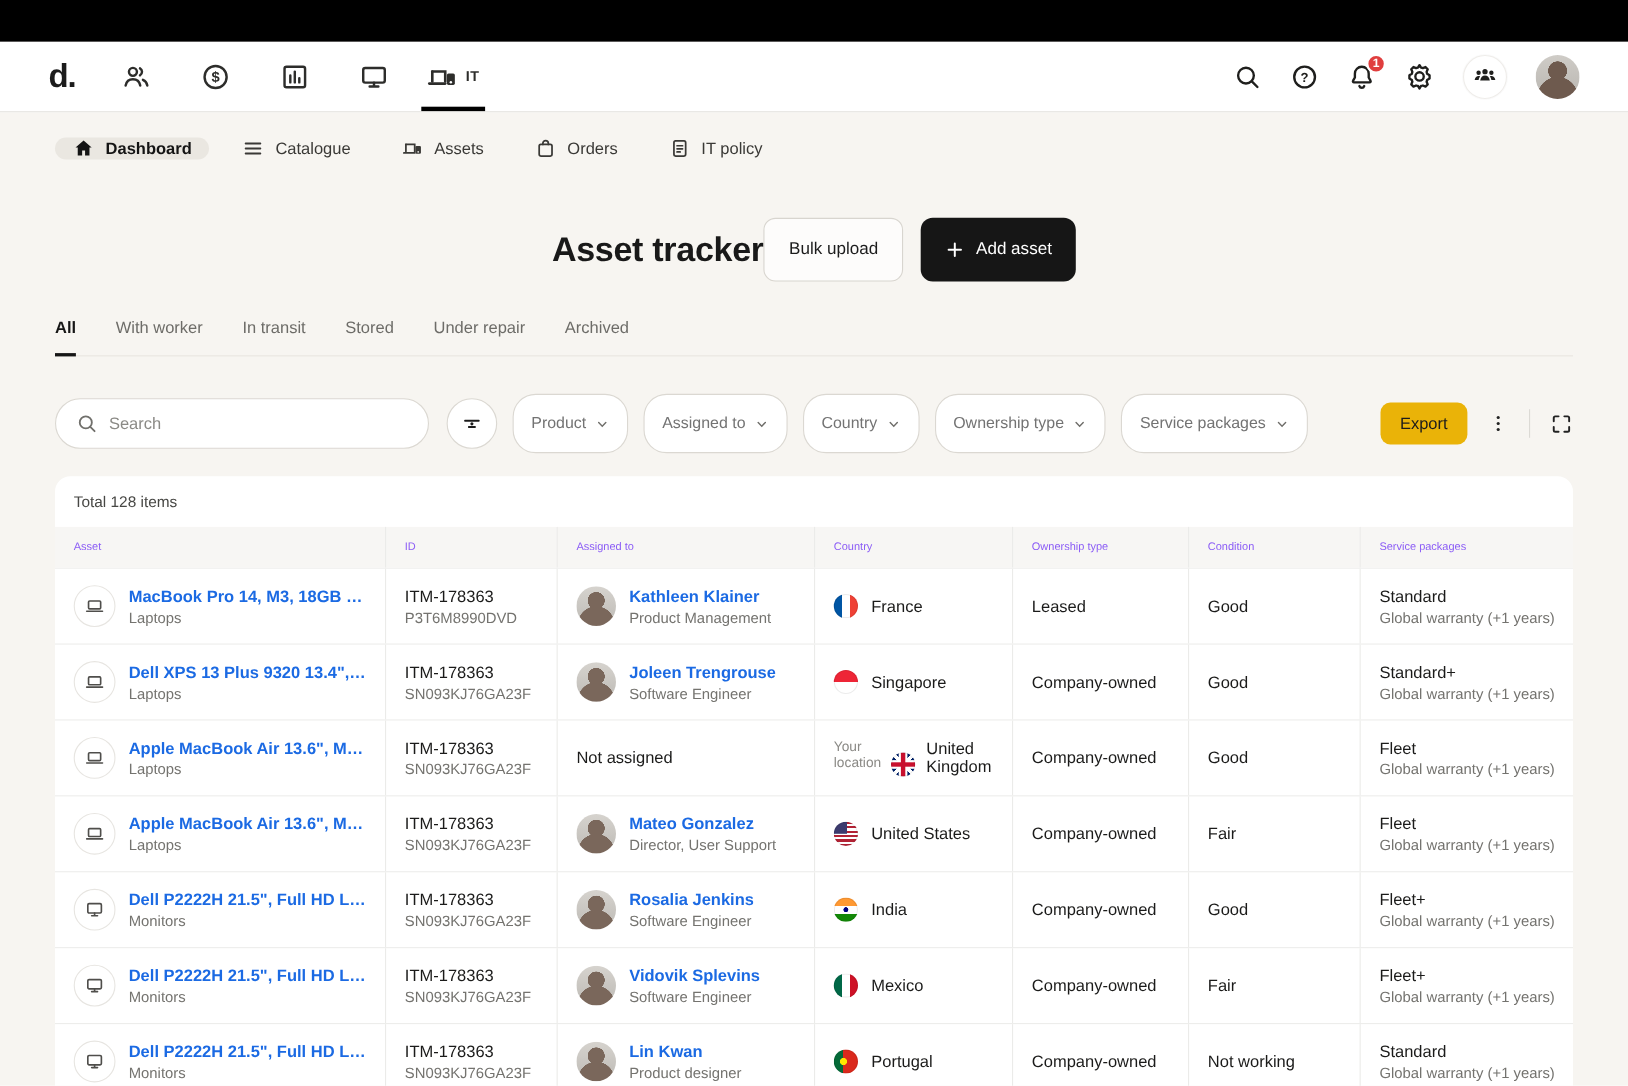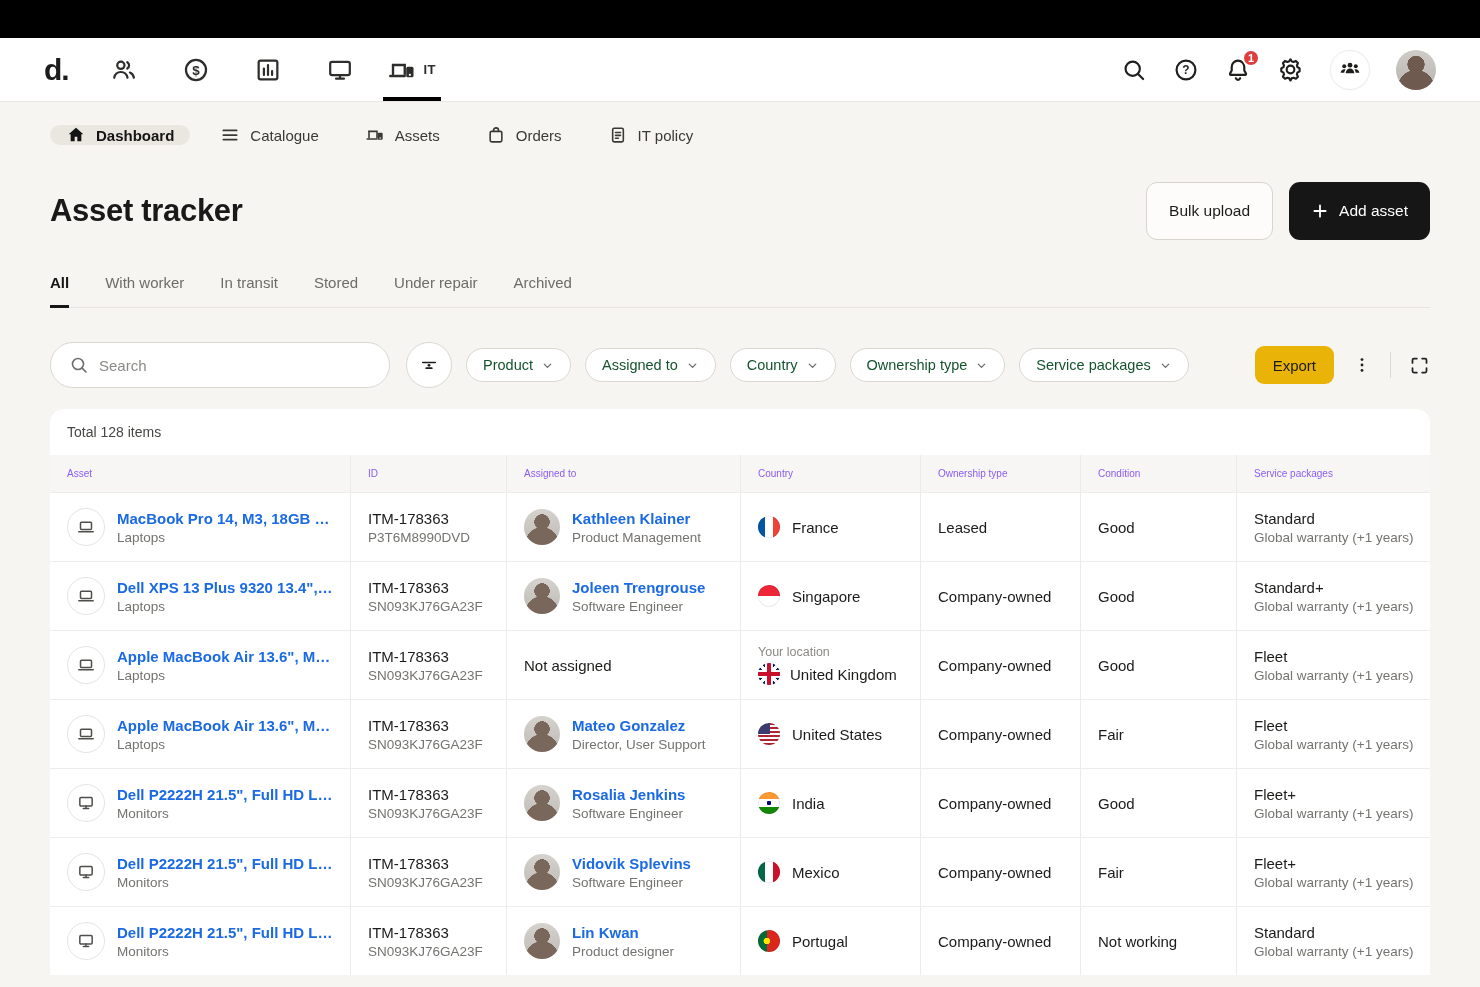--- a/index.html
+++ b/index.html
@@ -33,43 +33,43 @@
       linear-gradient(#cfccc7,#b9b6b1); }
 
   
   .subnav { height:66px; display:flex; align-items:center; gap:14px; padding:0 50px; }
   .subnav-item { display:flex; align-items:center; gap:10px; padding:0 16px; border-radius:12px;
     font-size:15px; color:#3a3936; cursor:pointer; }
   .subnav-item.active { background:#eae7e1; font-weight:700; color:#141414; }
 
   
   .content { padding:0 50px; }
-  .title-row { margin-top:14px; display:flex; align-items:center; justify-content:space-between; }
+  .title-row { margin-top:30px; display:flex; align-items:center; justify-content:center; }
   h1 { font-size:31px; font-weight:700; letter-spacing:-.3px; }
   .title-actions { display:flex; gap:16px; }
   .btn { display:flex; align-items:center; gap:10px; height:58px; padding:0 22px; border-radius:11px;
     font-size:15.5px; font-weight:500; cursor:pointer; border:none; font-family:inherit; }
   .btn-secondary { background:#fdfcfb; border:1px solid #d8d5cf; color:#1c1c1c; }
   .btn-primary { background:#161616; color:#fff; }
 
   
   .tabs { margin-top:34px; display:flex; gap:36px; border-bottom:1px solid #e8e5e0; }
   .tab { font-size:15px; color:#6d6c68; padding-bottom:14px; cursor:pointer; border-bottom:3px solid transparent; margin-bottom:-1px; }
   .tab.active { color:#161616; font-weight:600; border-bottom-color:#161616; }
 
   
   .filter-row { margin-top:34px; display:flex; align-items:center; }
   .search-box { width:340px; height:46px; background:#fff; border:1px solid #dbd8d2; border-radius:23px;
     display:flex; align-items:center; gap:10px; padding:0 18px; color:#71706c; }
   .search-box input { border:none; outline:none; flex:1; font-size:15px; font-family:inherit; background:transparent; color:#191919; }
   .search-box input::placeholder { color:#8b8a86; }
   .round-btn { width:46px; height:46px; border-radius:50%; background:#fff; border:1px solid #dbd8d2;
     display:flex; align-items:center; justify-content:center; margin-left:16px; cursor:pointer; color:#1c1c1c; }
-  .pill { height:34px; background:#fff; border:1px solid #dbd8d2; border-radius:21px; display:flex;
-    align-items:center; gap:8px; padding:0 16px; font-size:14.5px; color:#14532d; margin-left:14px; cursor:pointer; }
+  .pill { height:54px; background:#fff; border:1px solid #dbd8d2; border-radius:21px; display:flex;
+    align-items:center; gap:8px; padding:0 16px; font-size:14.5px; color:#737373; margin-left:14px; cursor:pointer; }
   .pill .chev { color:#6f6e6a; }
   .filter-spacer { flex:1; }
   .export-btn { height:38px; padding:0 18px; border-radius:9px; background:#eab308; border:none;
     font-size:15px; color:#1c1c1c; font-family:inherit; cursor:pointer; }
   .kebab-btn { margin-left:18px; cursor:pointer; color:#222; }
   .v-divider { width:1px; height:26px; background:#dcdad5; margin:0 18px; }
   .expand-btn { cursor:pointer; color:#222; }
 
   
   .table-card { margin-top:21px; background:#fff; border-radius:14px 14px 0 0; overflow:hidden; }
@@ -105,23 +105,23 @@
   .flag-us { background:
       linear-gradient(#3c3b6e,#3c3b6e) left top/55% 50% no-repeat,
       repeating-linear-gradient(180deg,#b22234 0 2px,#fff 2px 4px); }
   .flag-in { background:
       radial-gradient(circle at 50% 50%, #000080 0 2px, transparent 2.5px),
       linear-gradient(180deg,#ff9933 34%,#fff 34% 66%,#138808 66%); }
   .flag-mx { background:linear-gradient(90deg,#006847 33%,#fff 33% 66%,#ce1126 66%); }
   .flag-pt { background:
       radial-gradient(circle at 40% 50%, #ffe900 0 3px, transparent 3.5px),
       linear-gradient(90deg,#046a38 40%,#da291c 40%); }
-  .country-stack { display:flex; flex-direction:column; gap:4px; }
+  .country-stack { display:flex; flex-direction:row; gap:4px; }
   .loc-note { font-size:12.5px; color:#8b8a86; }
-  .country-line { display:flex; align-items:center; gap:10px; }
+  .country-line { display:flex; align-items:flex-end; gap:10px; }
 </style>
 </head>
 <body>
 
 <div class="os-bar"></div>
 
 <header class="app-header">
   <div class="hdr-left">
     <div class="logo">d.</div>
 

